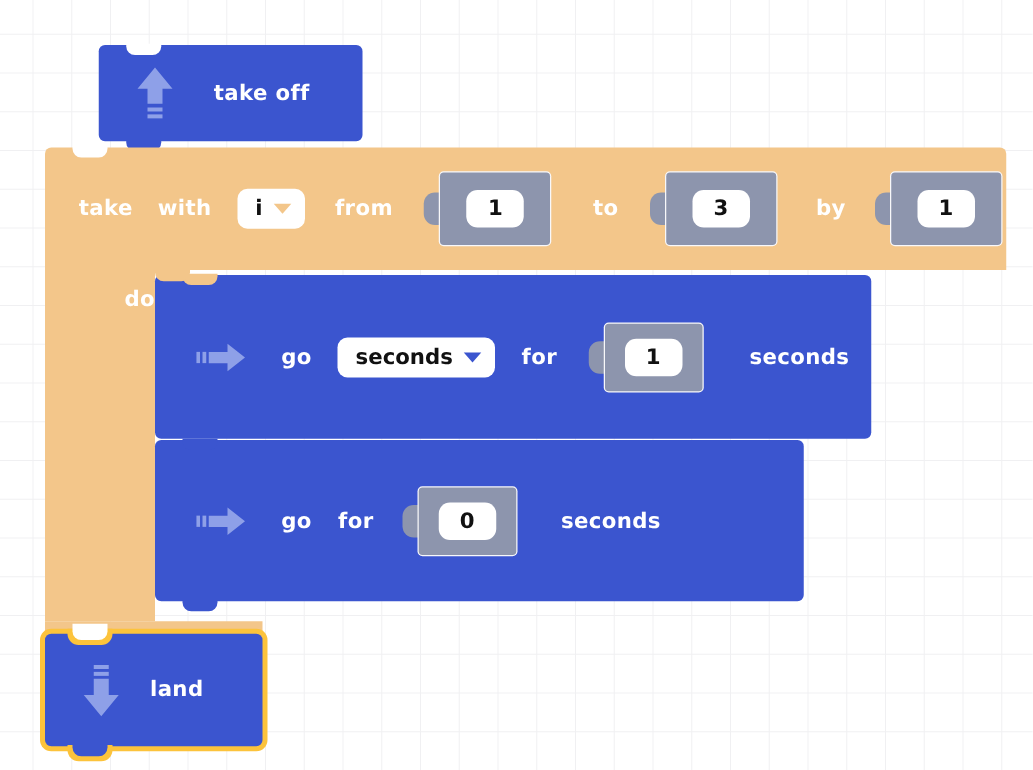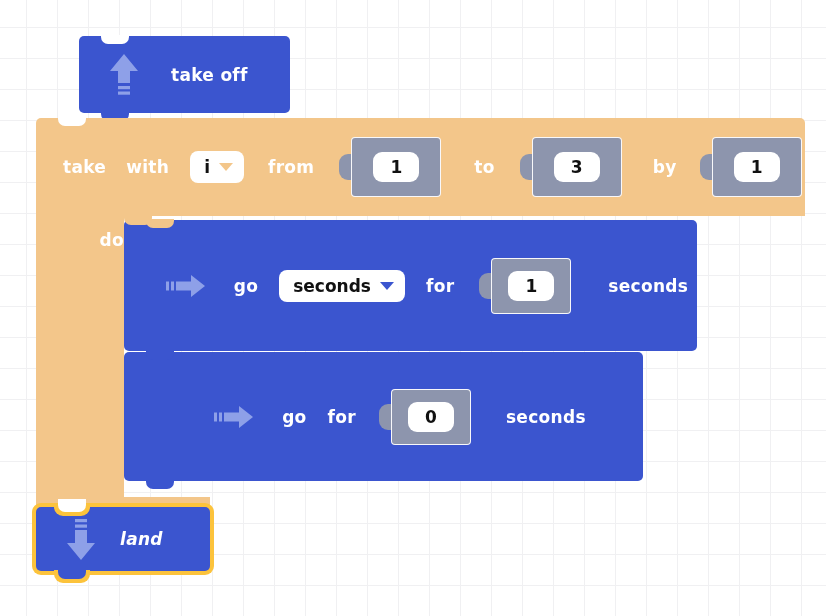--- a/index.html
+++ b/index.html
@@ -38,21 +38,21 @@
     border-radius:0 0 7px 7px;
   }
   
   .notch-bot{
     position:absolute;bottom:-8px;left:22px;width:28px;height:9px;
     background:#3b55cf;
     border-radius:0 0 7px 7px;
   }
 
   .takeoff{ left:36px;top:36px;width:211px;height:77px;margin-left:43px; }
-  .land{ left:36px;top:507px;width:174px;height:64px;font-style:italic; }
+  .land{ left:36px;top:507px;width:174px;height:90px; }
 
   
   .selected{
     box-shadow:0 0 0 4px #fcc33c;
   }
   .sel-outline-top{
     position:absolute;top:-4px;left:18px;width:36px;height:13px;
     border-radius:0 0 9px 9px;background:#fcc33c;
   }
   .sel-outline-top i{
@@ -111,21 +111,20 @@
   
   .inner-stack{
     position:absolute;left:88px;top:102px;
   }
   .goblock{
     position:relative;
     background:#3b55cf;
     border-radius:5px;
     display:flex;align-items:center;
     margin-bottom:1px;
-    justify-content:center;
   }
   .go1{ width:573px;height:131px; }
   .go2{ width:519px;height:129px; }
   .goblock .notch-top{ background:#f3c68a; }
   .go1 .notch-top{ background:#f3c68a; }
   .go2 .notch-top{ background:#3b55cf; }
   .go2 .notch-bot{ background:#3b55cf; bottom:-8px; }
 
   
   .dropdown{

